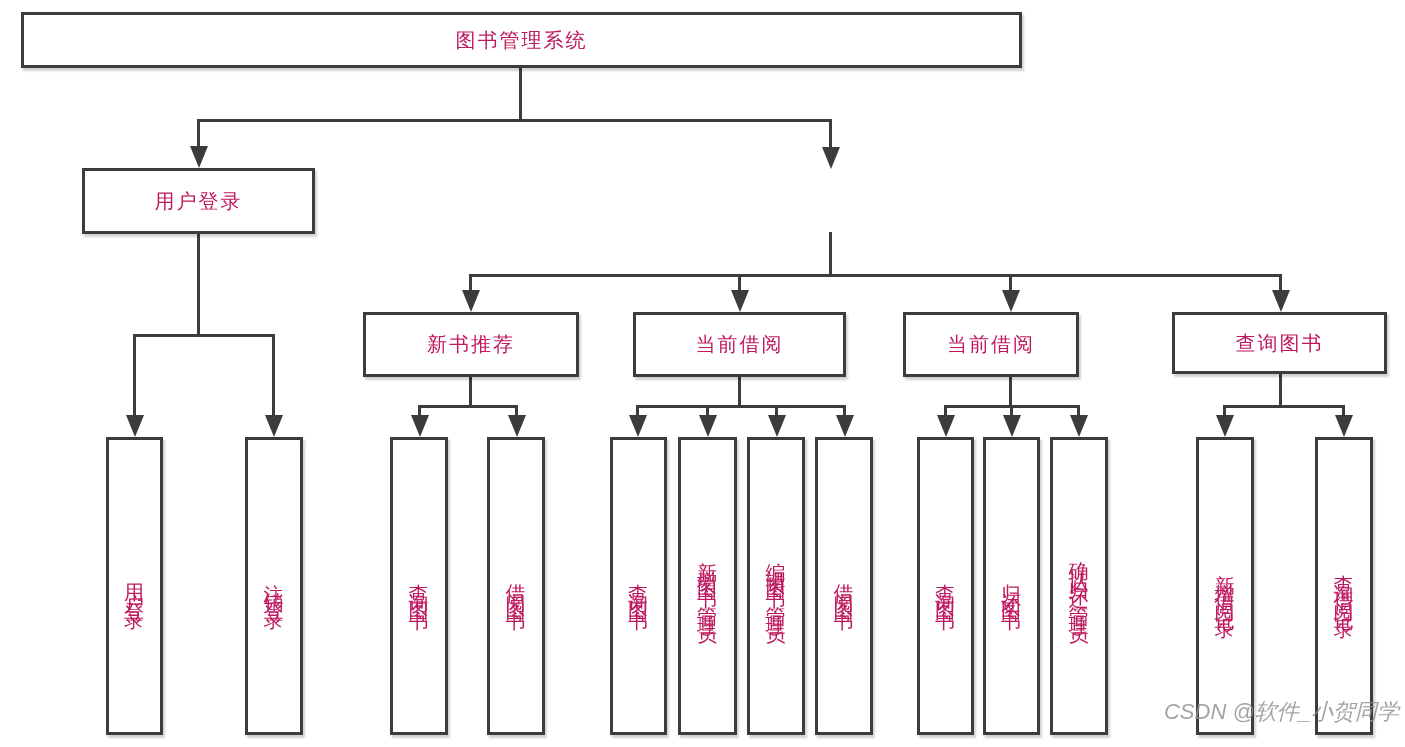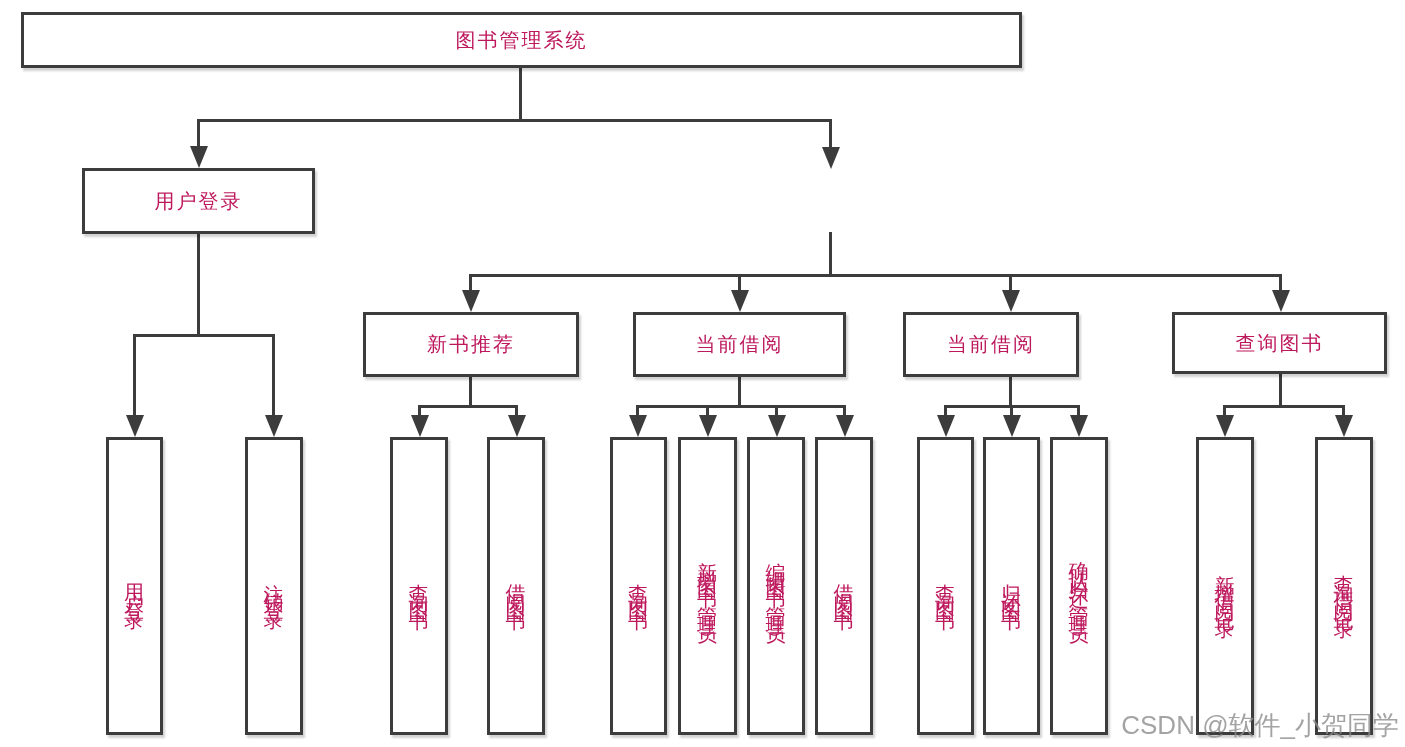--- a/index.html
+++ b/index.html
@@ -52,24 +52,25 @@
     position: absolute;
     width: 0;
     height: 0;
     border-left: 9px solid transparent;
     border-right: 9px solid transparent;
     border-top: 22px solid #3c3c3c;
   }
   .watermark {
     position: absolute;
     right: 6px;
-    bottom: 4px;
-    font-size: 26px;
+    bottom: 20px;
+    font-size: 22px;
     color: rgba(140,140,140,0.8);
     white-space: nowrap;
+    font-style: italic;
   }
 </style>
 </head>
 <body>
 
 <div class="canvas">
 
   <div class="vline" style="left:519px;top:66px;height:55px"></div>
   <div class="hline" style="left:197px;top:119px;width:635px"></div>
   <div class="vline" style="left:197px;top:119px;height:29px"></div>

